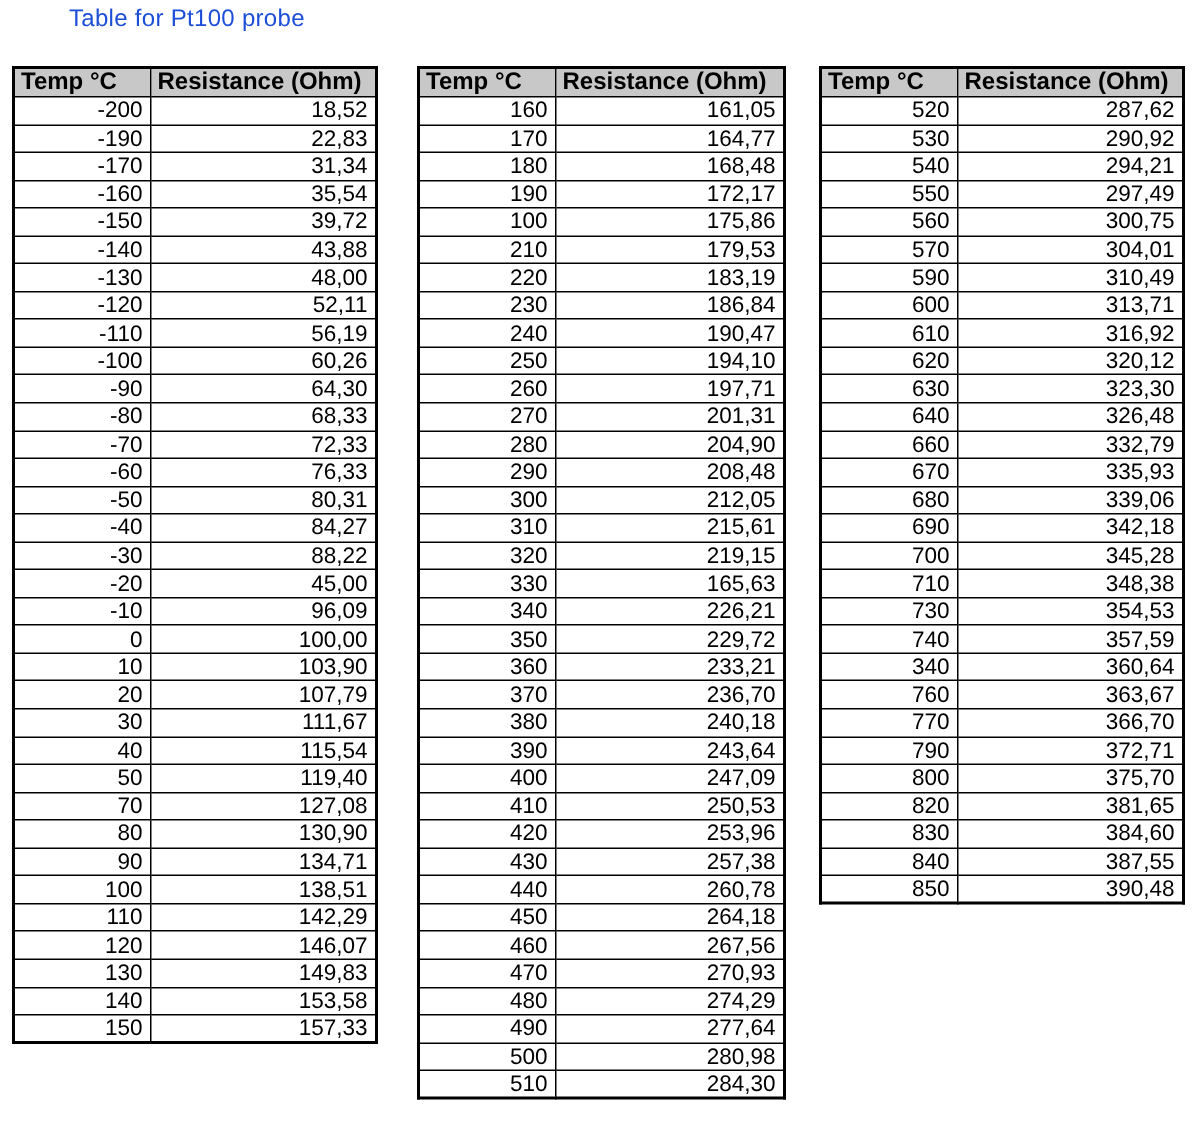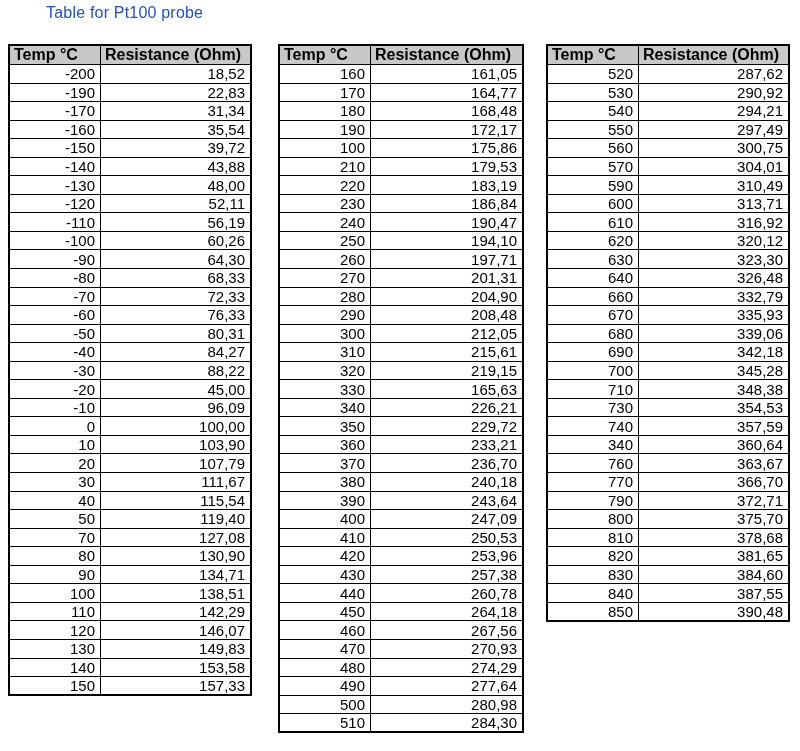--- a/index.html
+++ b/index.html
@@ -460,24 +460,20 @@
       </tr>
       <tr>
         <td class="temp">790</td>
         <td class="res">372,71</td>
       </tr>
       <tr>
         <td class="temp">800</td>
         <td class="res">375,70</td>
       </tr>
       <tr>
-        <td class="temp">810</td>
-        <td class="res">378,68</td>
-      </tr>
-      <tr>
         <td class="temp">820</td>
         <td class="res">381,65</td>
       </tr>
       <tr>
         <td class="temp">830</td>
         <td class="res">384,60</td>
       </tr>
       <tr>
         <td class="temp">840</td>
         <td class="res">387,55</td>

